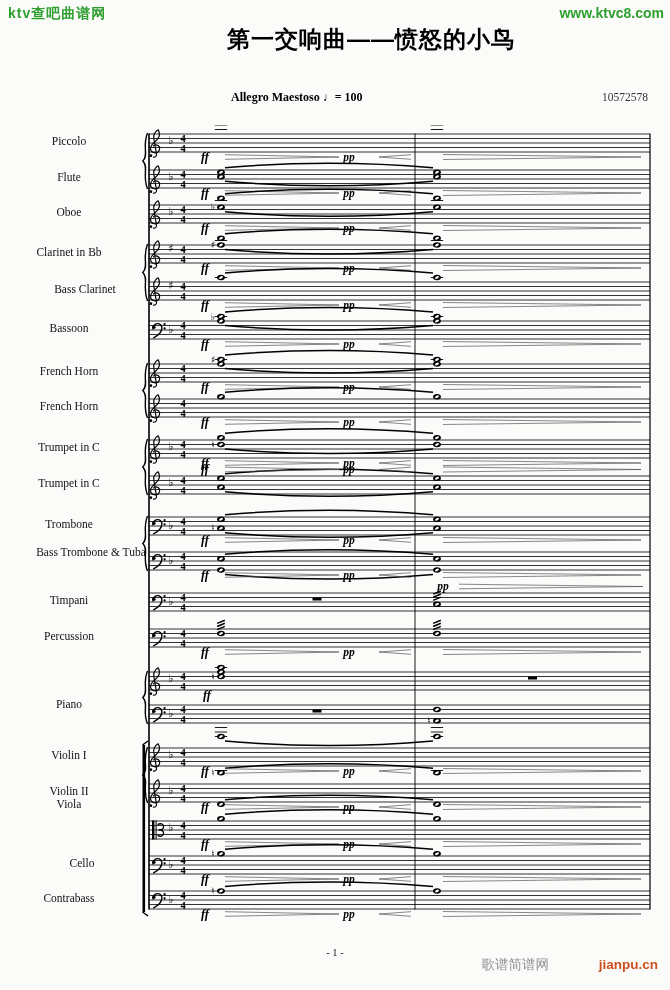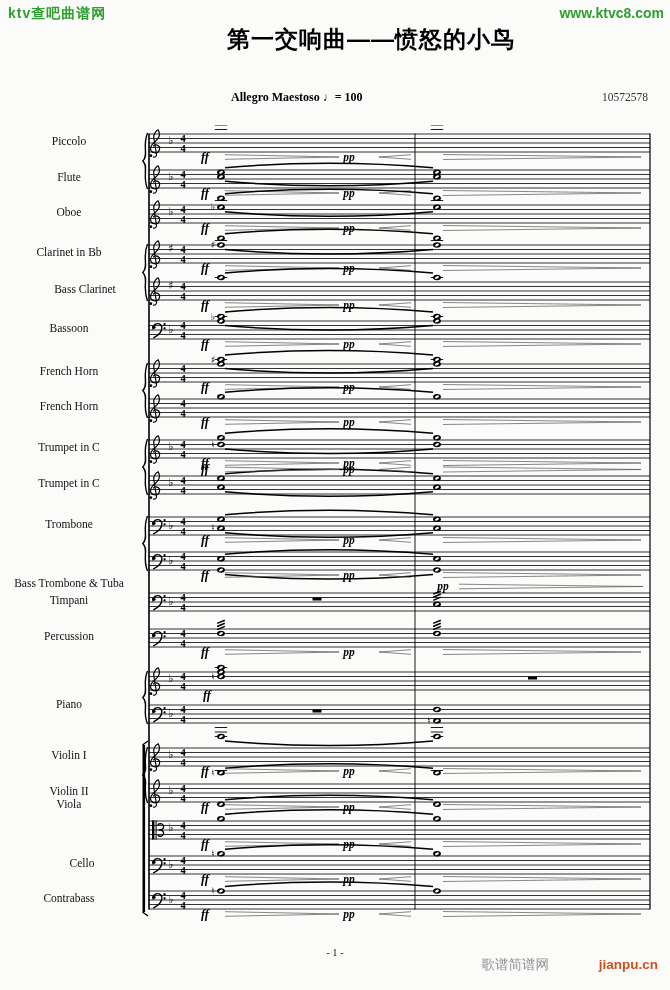--- a/index.html
+++ b/index.html
@@ -70,21 +70,21 @@
         <div class="inst-label" style="top: 171px;">Flute</div>
         <div class="inst-label" style="top: 206px;">Oboe</div>
         <div class="inst-label" style="top: 246px;">Clarinet in Bb</div>
         <div class="inst-label" style="top: 283px; padding-left: 16px;">Bass Clarinet</div>
         <div class="inst-label" style="top: 322px;">Bassoon</div>
         <div class="inst-label" style="top: 365px;">French Horn</div>
         <div class="inst-label" style="top: 400px;">French Horn</div>
         <div class="inst-label" style="top: 441px;">Trumpet in C</div>
         <div class="inst-label" style="top: 477px;">Trumpet in C</div>
         <div class="inst-label" style="top: 518px;">Trombone</div>
-        <div class="inst-label" style="top: 577px;">Bass Trombone &amp; Tuba</div>
+        <div class="inst-label" style="top: 546px; padding-left: 22px;">Bass Trombone &amp; Tuba</div>
         <div class="inst-label" style="top: 594px;">Timpani</div>
         <div class="inst-label" style="top: 630px;">Percussion</div>
         <div class="inst-label" style="top: 698px;">Piano</div>
         <div class="inst-label" style="top: 749px;">Violin I</div>
         <div class="inst-label" style="top: 785px;">Violin II</div>
         <div class="inst-label" style="top: 798px;">Viola</div>
         <div class="inst-label" style="top: 857px; margin-left: 13px;">Cello</div>
         <div class="inst-label" style="top: 892px;">Contrabass</div>
       </div>
     <svg id="score-svg" width="518" height="810" viewBox="0 0 518 810">

